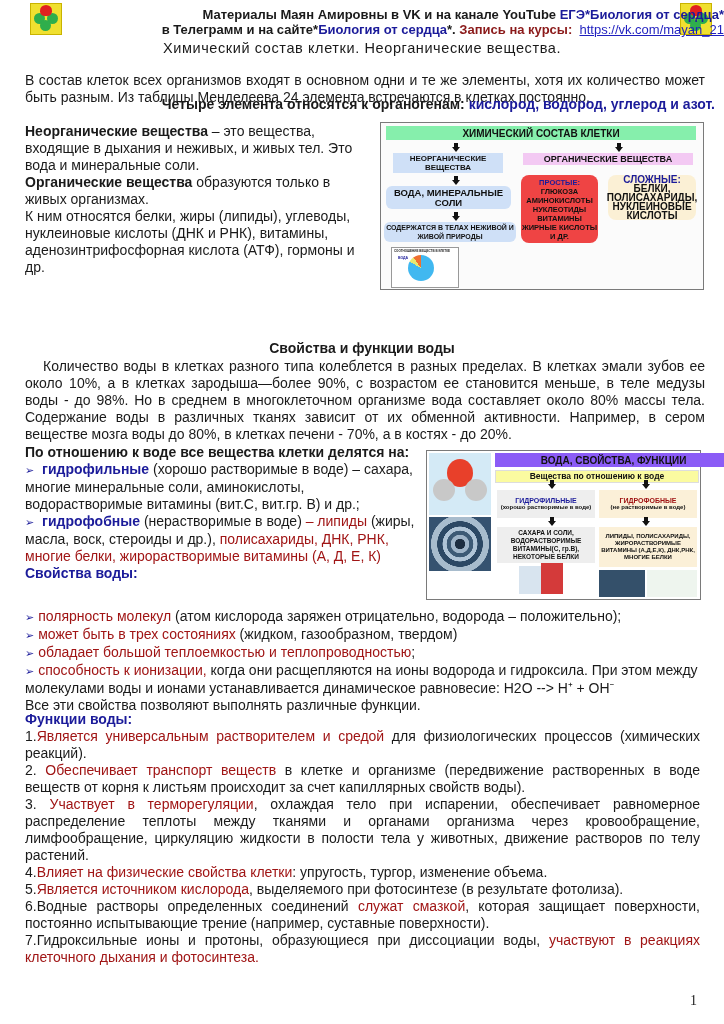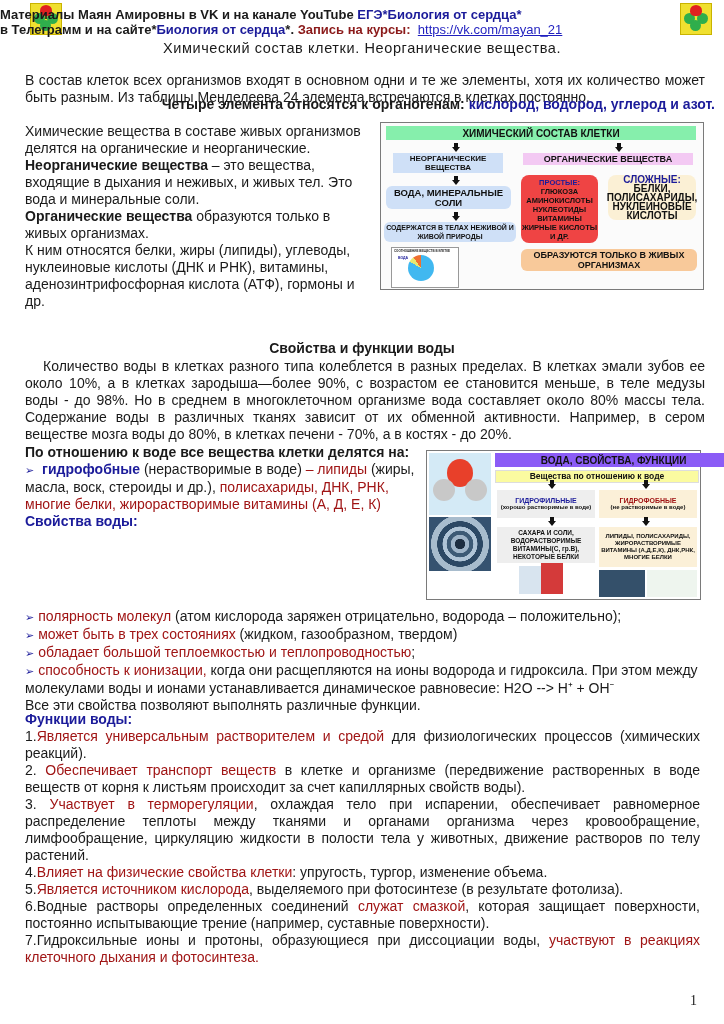--- a/index.html
+++ b/index.html
@@ -1,18 +1,18 @@
 <!DOCTYPE html>
 <html><head>
 <meta charset="utf-8">
 <style>
   html, body { margin:0; padding:0; background:#fff; }
   body { width:724px; height:1024px; position:relative; overflow:hidden;
          font-family:"Liberation Sans", sans-serif; color:#1a1a1a; }
-  .hdr { position:absolute; left:0; width:724px; text-align:left; font-size:13px; font-weight:bold; line-height:14px; }
+  .hdr { position:absolute; left:0; width:724px; text-align:right; font-size:13px; font-weight:bold; line-height:14px; }
   .blue { color:#1b1b9a; }
   .red { color:#8b1a1a; }
   .brred { color:#a01515; }
   .link { color:#1f1fbf; text-decoration:underline; font-weight:normal; }
   .title2 { position:absolute; left:0; width:724px; text-align:center; font-size:14.5px; letter-spacing:0.6px; top:40px; }
   .p { position:absolute; font-size:14px; line-height:17px; }
   .b { font-weight:bold; }
   .logo { position:absolute; width:30px; height:30px; background:#f0e030; border:1px solid #c9b300; }
   .logo .leaf { position:absolute; width:11px; height:11px; background:#2fae4c; border-radius:50%; }
   .logo .heart { position:absolute; left:9px; top:1px; width:12px; height:11px; background:#e02020; border-radius:50% 50% 40% 40%; }
@@ -44,21 +44,20 @@
 <div class="hdr" style="top:23px;">
   <span>в Телеграмм и на сайте*</span><span class="blue">Биология от сердца</span><span>*. </span><span class="red">Запись на курсы:</span>&nbsp;&nbsp;<span class="link">https://vk.com/mayan_21</span>
 </div>
 <div class="title2">Химический состав клетки. Неорганические вещества.</div>
 
 <div class="p" style="left:25px;top:72px;width:680px;text-align:justify;">В состав клеток всех организмов входят в основном одни и те же элементы, хотя их количество может быть разным. Из таблицы Менделеева 24 элемента встречаются в клетках постоянно.</div>
 <div class="p" style="left:25px;top:96px;width:690px;text-align:right;">
   <span class="b">Четыре элемента относятся к органогенам: </span><span class="b blue">кислород, водород, углерод и азот.</span>
 </div>
 <div class="p" style="left:25px;top:123px;width:345px;">
-  <div>Химические вещества в составе живых организмов делятся на органические и неорганические.</div>
   <div><span class="b">Неорганические вещества</span><span> – это вещества, входящие в дыхания и неживых, и живых тел. Это вода и минеральные соли.</span></div>
   <div><span class="b">Органические вещества</span><span> образуются только в живых организмах.</span></div>
   <div>К ним относятся белки, жиры (липиды), углеводы, нуклеиновые кислоты (ДНК и РНК), витамины, аденозинтрифосфорная кислота (АТФ), гормоны и др.</div>
 </div>
 
 <div class="panel" style="left:380px;top:122px;width:322px;height:166px;background:#fbfbfb;">
   <div class="box" style="left:5px;top:3px;width:310px;height:14px;background:#86efac;font-size:10px;">ХИМИЧЕСКИЙ СОСТАВ КЛЕТКИ</div>
   <div class="arrow" style="left:71px;top:24px;"></div>
   <div class="arrow" style="left:234px;top:24px;"></div>
   <div class="box" style="left:12px;top:30px;width:110px;height:20px;background:#cfe0f7;">НЕОРГАНИЧЕСКИЕ ВЕЩЕСТВА</div>
@@ -68,33 +67,33 @@
   <div class="box" style="left:140px;top:52px;width:77px;height:68px;background:#ef4444;border-radius:8px;font-size:7.5px;">
     <span class="blue">ПРОСТЫЕ:</span>
     <span>ГЛЮКОЗА АМИНОКИСЛОТЫ НУКЛЕОТИДЫ ВИТАМИНЫ ЖИРНЫЕ КИСЛОТЫ И ДР.</span>
   </div>
   <div class="box" style="left:227px;top:52px;width:88px;height:45px;background:#fbf0d5;border-radius:8px;font-size:10px;">
     <span class="blue">СЛОЖНЫЕ:</span>
     <span>БЕЛКИ, ПОЛИСАХАРИДЫ, НУКЛЕИНОВЫЕ КИСЛОТЫ</span>
   </div>
   <div class="arrow" style="left:71px;top:93px;"></div>
   <div class="box" style="left:3px;top:99px;width:132px;height:20px;background:#cfe0f7;border-radius:6px;font-size:7px;">СОДЕРЖАТСЯ В ТЕЛАХ НЕЖИВОЙ И ЖИВОЙ ПРИРОДЫ</div>
-  <div class="box" style="left:140px;top:126px;width:176px;height:22px;background:#f8c99a;border-radius:6px;font-size:9px;line-height:10px;">ОБРАЗУЮТСЯ ТОЛЬКО В ЖИВЫХ ОРГАНИЗМАХ</div>
   <div style="position:absolute;left:10px;top:124px;width:66px;height:39px;background:#fff;border:1px solid #999;">
     <div style="position:absolute;left:2px;top:1px;font-size:3px;font-weight:bold;">СООТНОШЕНИЕ ВЕЩЕСТВ В КЛЕТКЕ</div>
     <div style="position:absolute;left:16px;top:7px;width:26px;height:26px;border-radius:50%;background:conic-gradient(#41b8f0 0 83%, #e8e870 83% 90%, #f07030 90% 100%);"></div>
     <div style="position:absolute;left:6px;top:8px;font-size:3.5px;color:#1b1b9a;font-weight:bold;">ВОДА</div>
   </div>
 </div>
 
 <div class="p b" style="left:0;top:340px;width:724px;text-align:center;">Свойства и функции воды</div>
 <div class="p" style="left:25px;top:358px;width:680px;text-align:justify;text-indent:18px;">Количество воды в клетках разного типа колеблется в разных пределах. В клетках эмали зубов ее около 10%, а в клетках зародыша—более 90%, с возрастом ее становится меньше, в теле медузы воды - до 98%. Но в среднем в многоклеточном организме вода составляет около 80% массы тела. Содержание воды в различных тканях   зависит от их   обменной активности. Например, в сером веществе мозга воды до 80%, в клетках печени - 70%, а в костях - до 20%.</div>
 
 <div class="p" style="left:25px;top:444px;width:395px;">
   <div class="b">По отношению к воде все вещества клетки делятся на:</div>
+  <div><span class="bullet">➢</span> <span class="b blue">гидрофильные</span><span> (хорошо растворимые в воде) – сахара, многие минеральные соли, аминокислоты, водорастворимые витамины (вит.С, вит.гр. В) и др.;</span></div>
   <div><span class="bullet">➢</span> <span class="b blue">гидрофобные</span><span> (нерастворимые в воде) </span><span class="brred">– липиды</span><span> (жиры, масла, воск, стероиды и др.), </span><span class="brred">полисахариды, ДНК, РНК, многие белки, жирорастворимые витамины (А, Д, Е, К)</span></div>
   <div class="b blue">Свойства воды:</div>
 </div>
 
 <div class="panel" style="left:426px;top:450px;width:273px;height:148px;">
   <div style="position:absolute;left:2px;top:2px;width:62px;height:62px;background:#d4eaf6;">
     <div style="position:absolute;left:18px;top:6px;width:26px;height:28px;background:#e8402a;border-radius:50%;"></div>
     <div style="position:absolute;left:4px;top:26px;width:22px;height:22px;background:#c8c8c8;border-radius:50%;"></div>
     <div style="position:absolute;left:36px;top:26px;width:22px;height:22px;background:#c8c8c8;border-radius:50%;"></div>
   </div>

